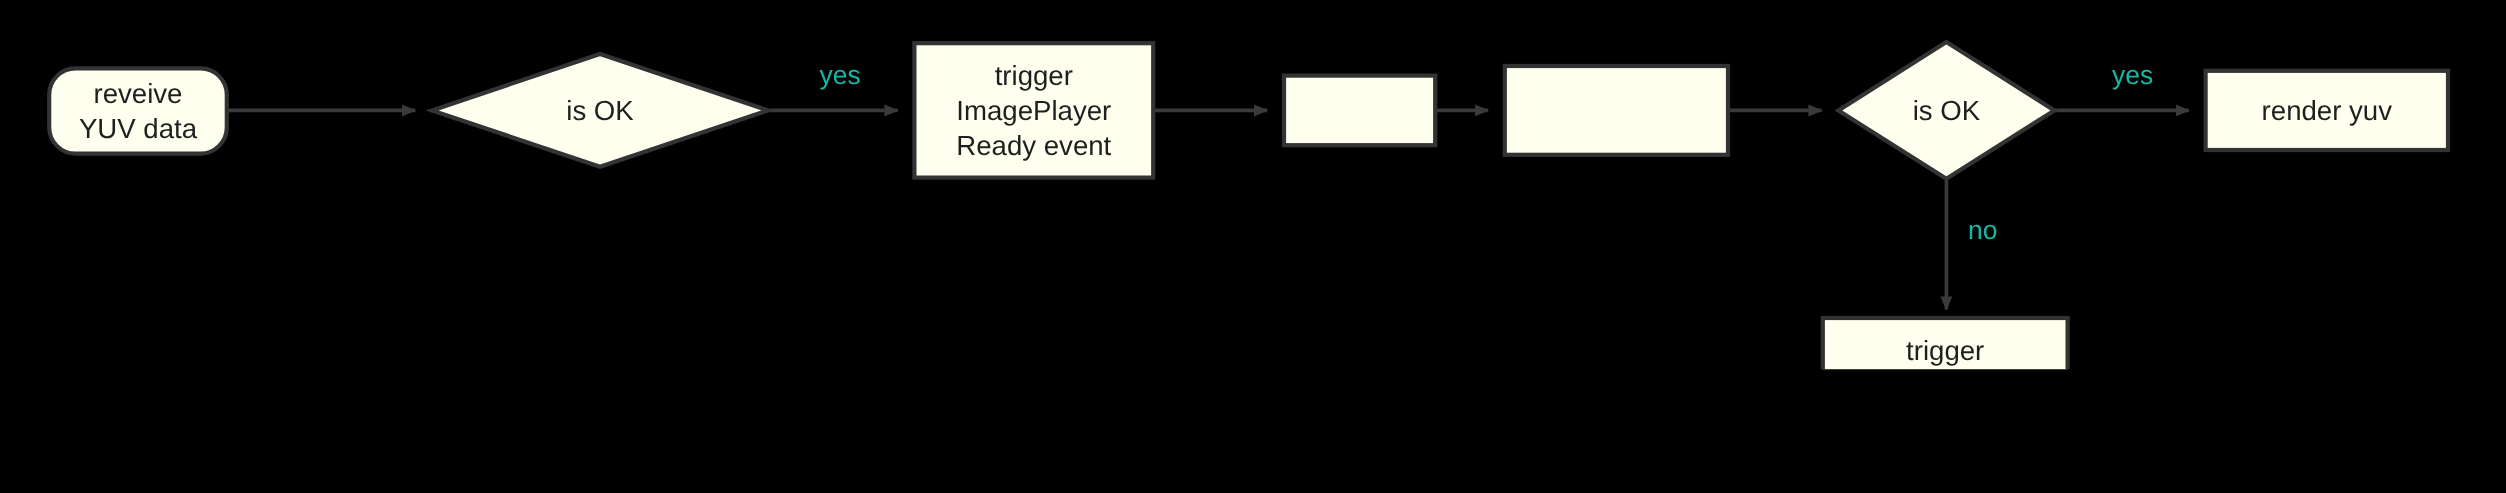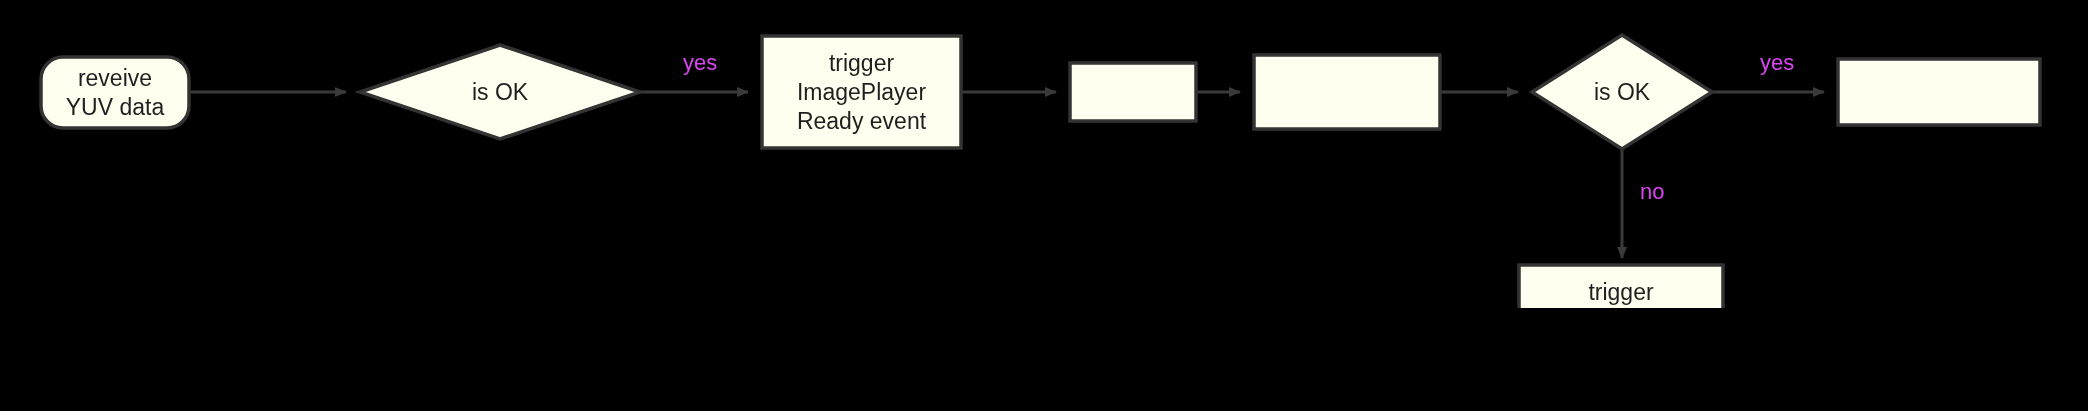--- a/index.html
+++ b/index.html
@@ -31,21 +31,21 @@
     text-align: center;
     color: #1f1f1f;
     font-size: 23px;
     line-height: 29px;
     font-family: "Liberation Sans", "DejaVu Sans", sans-serif;
     pointer-events: none;
     white-space: pre-line;
   }
   .edge-label {
     position: absolute;
-    color: #d946ef;
+    color: #14b8a6;
     font-size: 22px;
     line-height: 26px;
     font-family: "Liberation Sans", "DejaVu Sans", sans-serif;
     white-space: nowrap;
     pointer-events: none;
   }
 </style>
 </head>
 <body>
 
@@ -125,20 +125,21 @@
   <div class="node-label" style="left:400px; top:67px; width:200px; height:50px;">is OK</div>
 
   <div class="node-label" style="left:762px; top:36px; width:199px; height:112px;">trigger
 ImagePlayer
 Ready event</div>
 
 
 
   <div class="node-label" style="left:1522px; top:67px; width:200px; height:50px;">is OK</div>
 
+  <div class="node-label" style="left:1838px; top:59px; width:202px; height:66px;">render yuv</div>
 
   <div class="node-label" style="left:1519px; top:265px; width:204px; height:83px;">trigger
 waiting</div>
 
   <div class="edge-label" style="left:683px; top:50px;">yes</div>
 
   <div class="edge-label" style="left:1760px; top:50px;">yes</div>
 
   <div class="edge-label" style="left:1640px; top:162px;margin-top:17px;">no</div>
 

